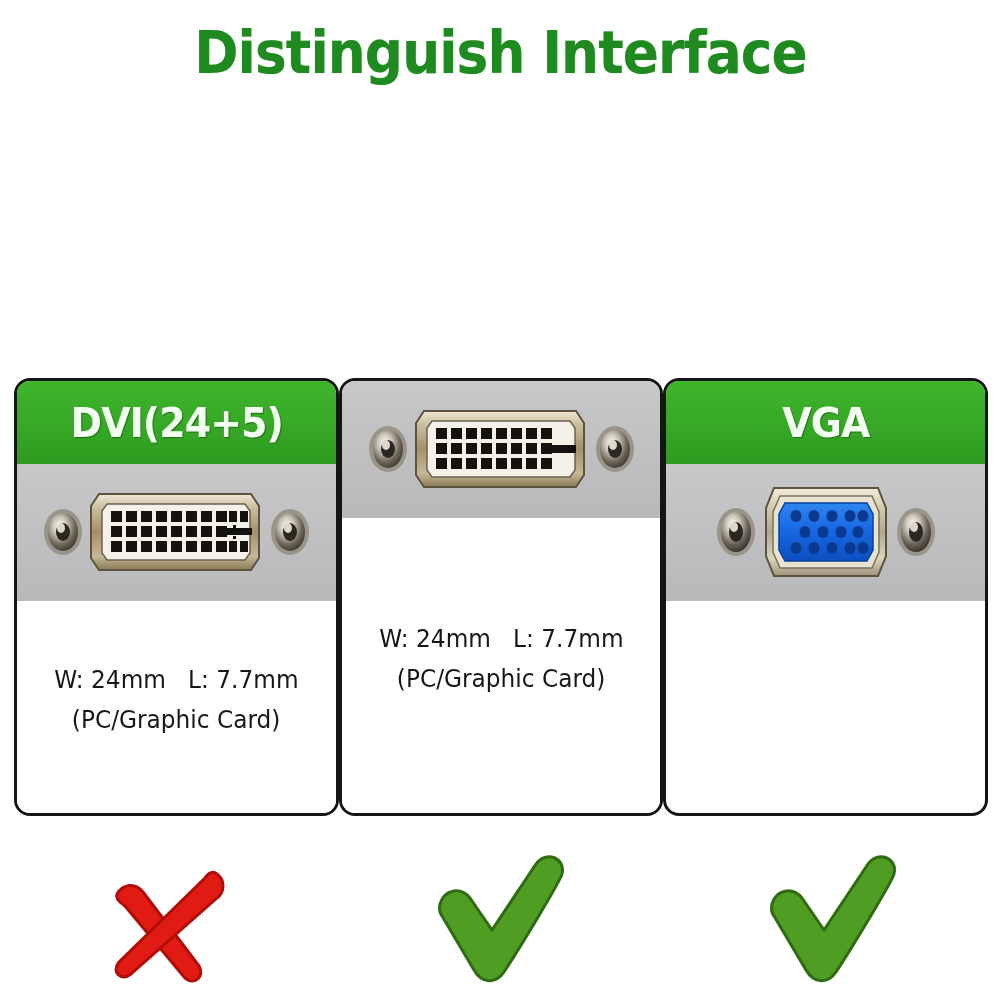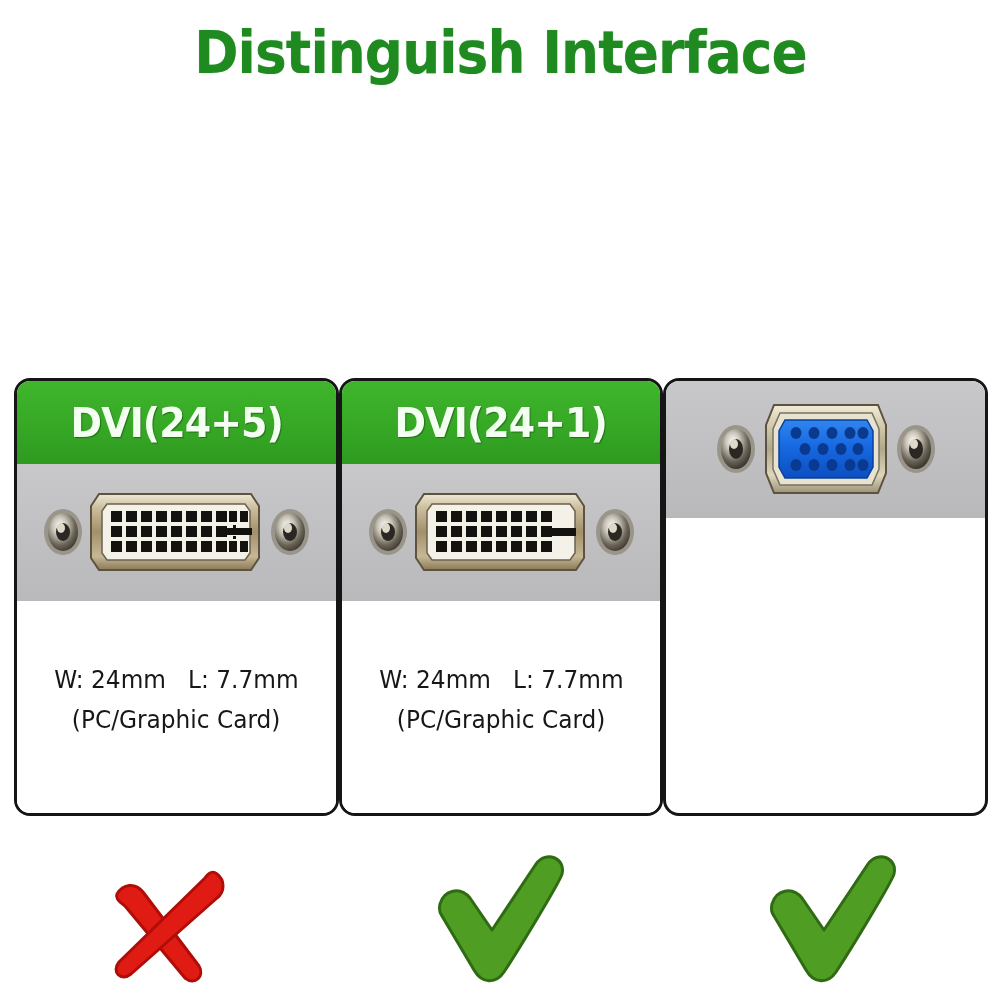--- a/index.html
+++ b/index.html
@@ -225,23 +225,20 @@
         </svg>
       </div>
     </div>
     <div class="card-body">
       <div class="card-body-line">W: 24mm   L: 7.7mm</div>
       <div class="card-body-line">(PC/Graphic Card)</div>
     </div>
   </div>
 
   <div class="card">
-    <div class="card-header">
-      <span class="card-header-label">DVI(24+1)</span>
-    </div>
     <div class="card-connector">
       <div class="conn-wrap">
         <svg width="311" height="137" viewBox="0 0 311 137">
           <defs>
             <linearGradient id="dviShell2" x1="0" y1="0" x2="0" y2="1">
               <stop offset="0%" stop-color="#efe8d6"></stop>
               <stop offset="18%" stop-color="#cbbf9e"></stop>
               <stop offset="50%" stop-color="#a3906a"></stop>
               <stop offset="82%" stop-color="#c6b896"></stop>
               <stop offset="100%" stop-color="#8b7a57"></stop>
@@ -303,20 +300,23 @@
         </svg>
       </div>
     </div>
     <div class="card-body">
       <div class="card-body-line">W: 24mm   L: 7.7mm</div>
       <div class="card-body-line">(PC/Graphic Card)</div>
     </div>
   </div>
 
   <div class="card">
+    <div class="card-header">
+      <span class="card-header-label">VGA</span>
+    </div>
     <div class="card-connector">
       <div class="conn-wrap">
         <svg width="311" height="137" viewBox="0 0 311 137">
           <defs>
             <linearGradient id="vgaShell" x1="0" y1="0" x2="0" y2="1">
               <stop offset="0%" stop-color="#f2ecd8"></stop>
               <stop offset="20%" stop-color="#d6cfb2"></stop>
               <stop offset="50%" stop-color="#b0a88a"></stop>
               <stop offset="80%" stop-color="#ddd6bb"></stop>
               <stop offset="100%" stop-color="#9c9478"></stop>

